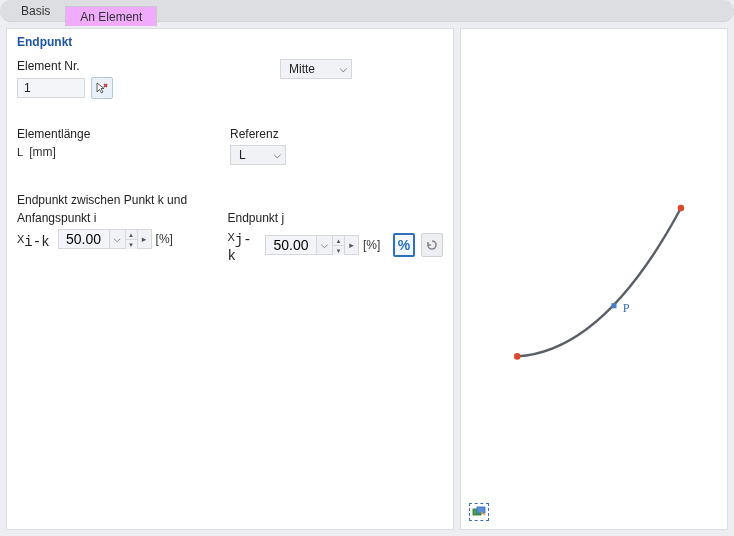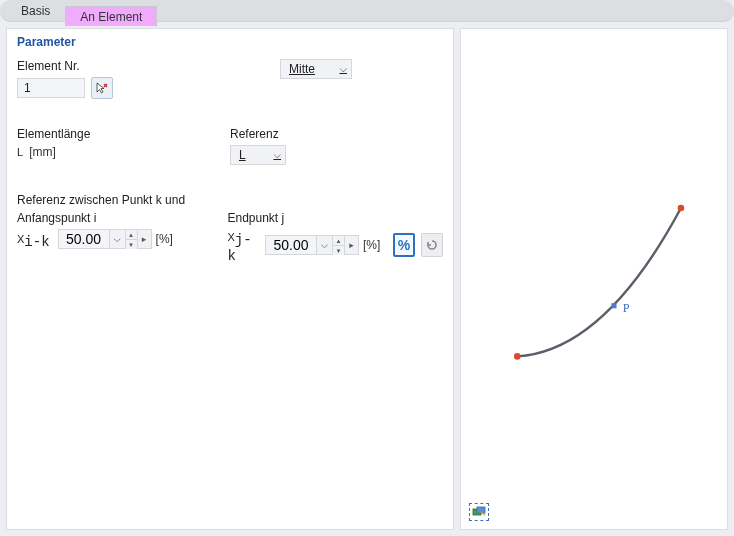--- a/index.html
+++ b/index.html
@@ -91,21 +91,20 @@
     height: 20px;
     border: 1px solid #d6d7db;
     background: #f0f2f5;
     display: inline-flex;
     align-items: center;
     justify-content: space-between;
     padding: 0 4px 0 8px;
     font-size: 12px;
     width: 72px;
     cursor: pointer;
-    text-decoration: underline;
   }
   .select .chev { font-size: 10px; color: #555; }
   .unit { font-size: 12px; margin-left: 4px; color: #333; }
   .spin-group {
     display: inline-flex;
     align-items: center;
     margin-left: 6px;
   }
   .spin-input {
     height: 20px; width: 52px;
@@ -179,21 +178,21 @@
 </head>
 <body>
 
 <div class="tabbar">
   <div class="tab">Basis</div>
   <div class="tab active">An Element</div>
 </div>
 
 <div class="content">
   <div class="panel left-panel">
-    <div class="section-head">Parameter</div>
+    <div class="section-head">Endpunkt</div>
 
     <div class="two-col" style="gap:100px;">
       <div>
         <div class="label">Element Nr.</div>
         <div class="row">
           <input class="input-text" value="1" style="">
           <span style="width:6px"></span>
           <span class="icon-btn">
             <svg width="14" height="14" viewBox="0 0 14 14">
               <path d="M2 2 L2 11 L4.5 8.5 L6.5 12 L8 11 L6 7.5 L9 7.5 Z" fill="#fff" stroke="#333" stroke-width="0.8"></path>
@@ -222,21 +221,21 @@
       <div>
         <div class="label">Referenz</div>
         <div class="select" style="width:56px">
           <span>L</span>
           <span class="chev">⌵</span>
         </div>
       </div>
     </div>
 
     <div style="margin-top:28px;">
-      <div class="label">Referenz zwischen Punkt k und</div>
+      <div class="label">Endpunkt zwischen Punkt k und</div>
       <div class="two-col" style="margin-top:4px;">
         <div>
           <div class="label">Anfangspunkt i</div>
           <div class="row">
             <span class="sym"><span>X</span><span class="sub">i-k</span></span>
             <span class="spin-group">
               <input class="spin-input" value="50.00" style="">
               <span class="spin-chev">⌵</span>
               <span class="spin-ud">
                 <div>▴</div>

